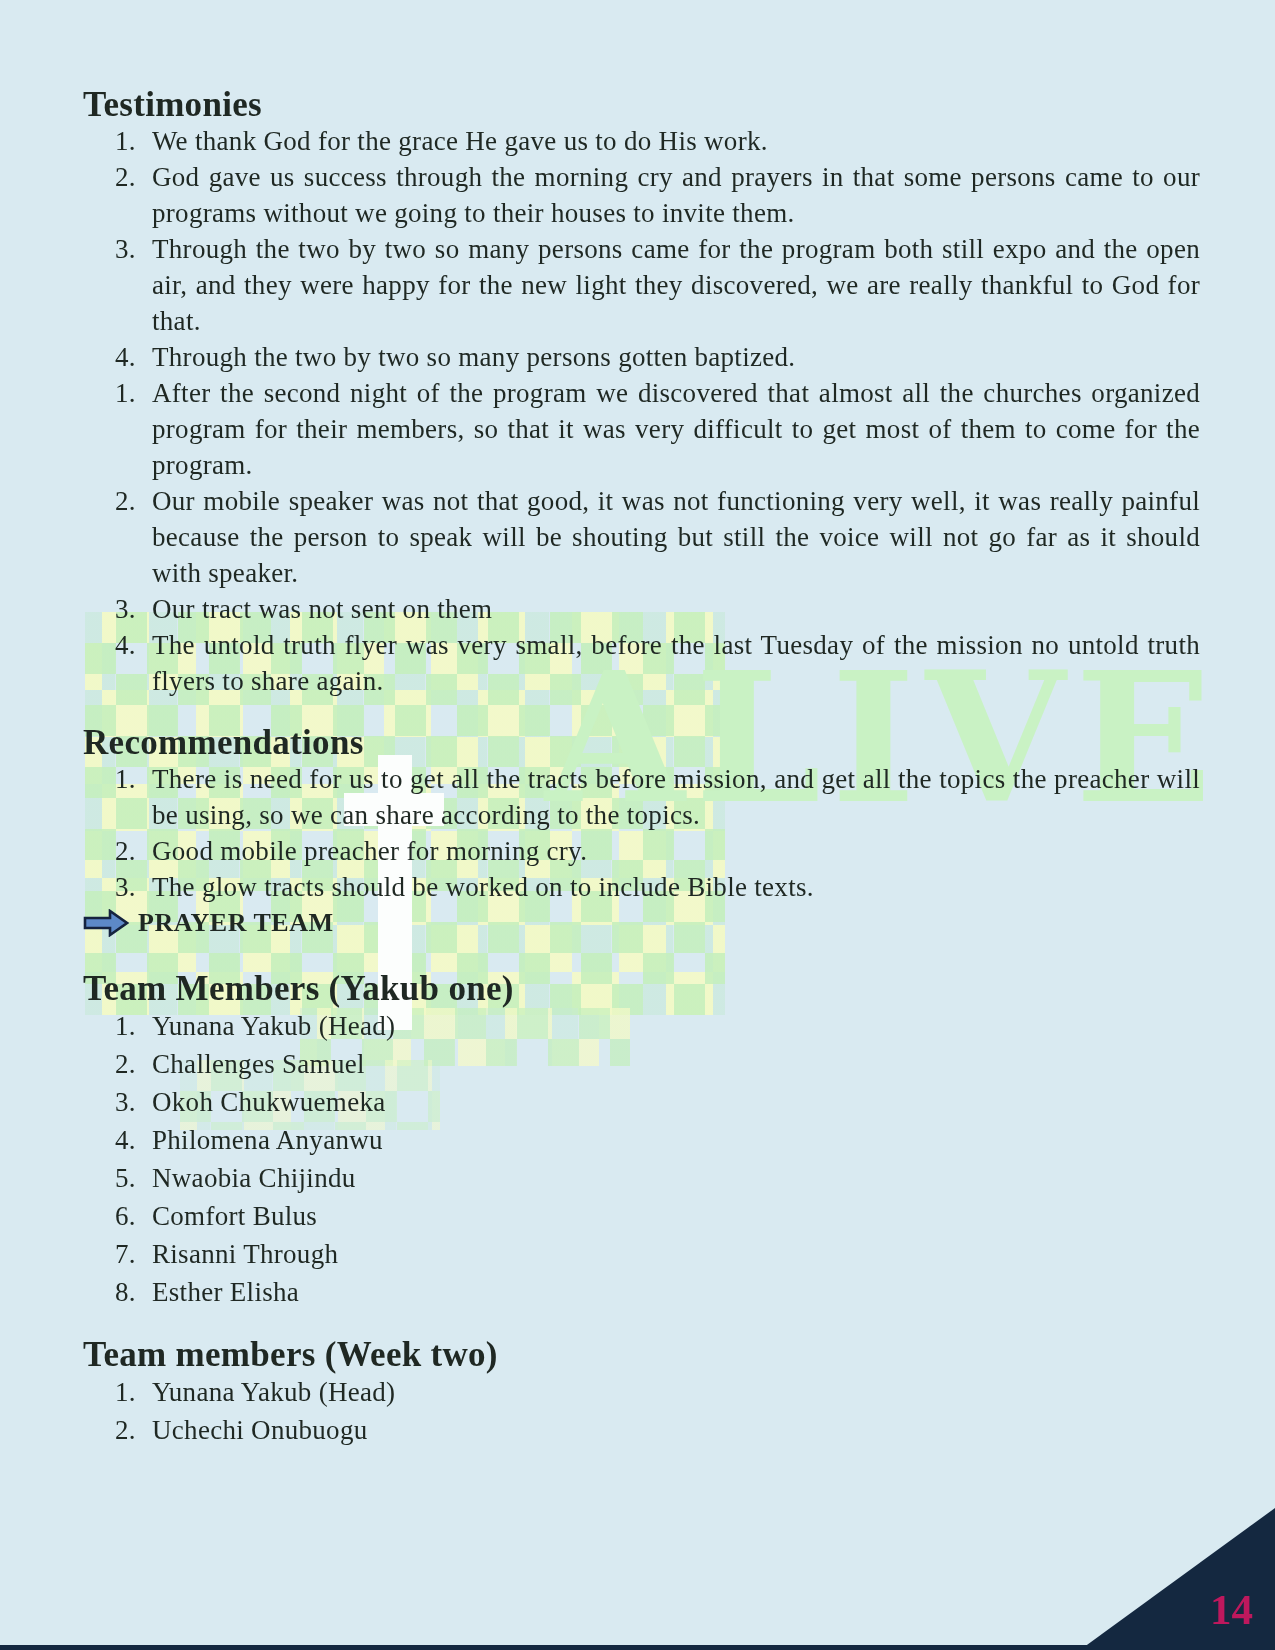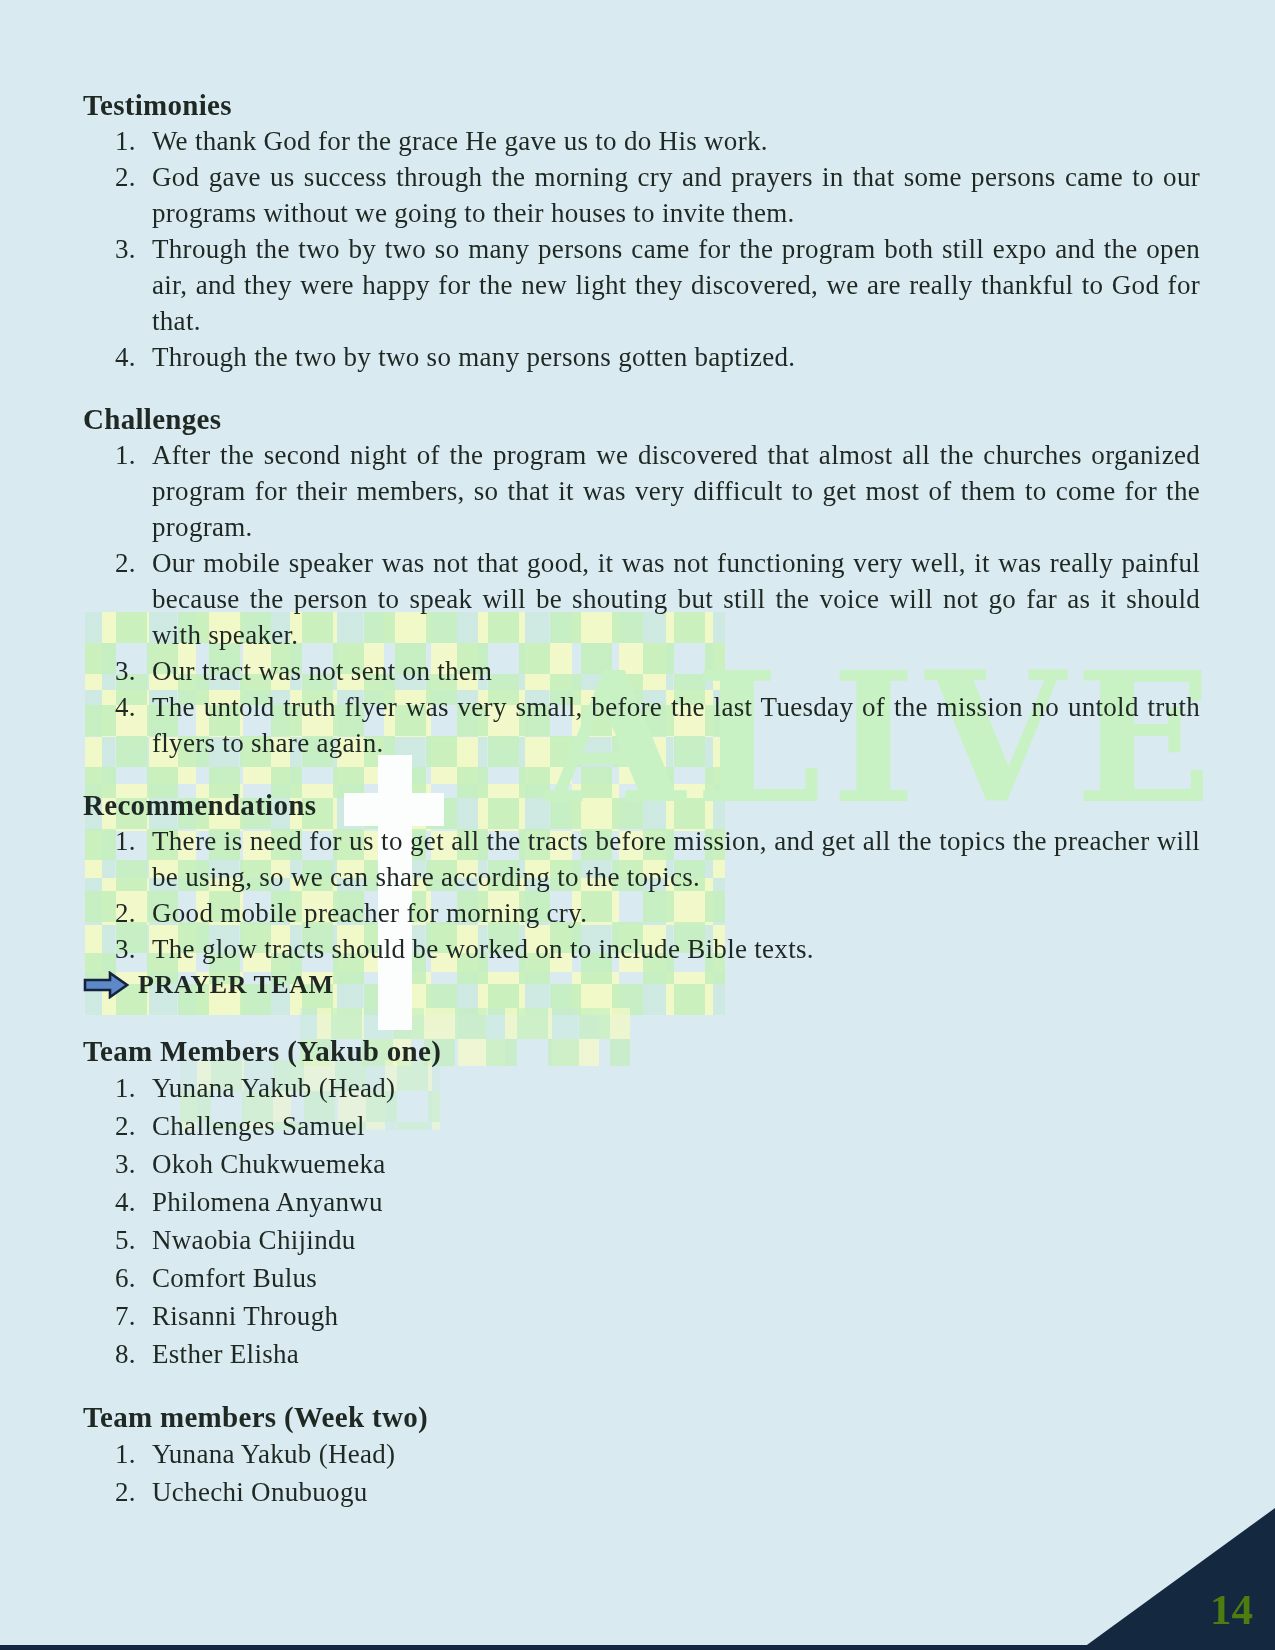--- a/index.html
+++ b/index.html
@@ -41,21 +41,21 @@
   .cross-v{position:absolute;left:378px;top:755px;width:34px;height:275px;background:#fcfefd;}
   .cross-h{position:absolute;left:344px;top:793px;width:100px;height:33px;background:#fcfefd;}
 
   
   .content{
     position:absolute;left:83px;top:0;width:1117px;z-index:2;
     padding-top:87px;
     font-size:27px;letter-spacing:0.3px;
   }
   h2{
-    font-size:29px;line-height:36px;font-weight:bold;
+    font-size:35px;line-height:36px;font-weight:bold;
     margin:26px 0 0 0;
   }
   h2.first{margin-top:0;}
   ol{
     list-style:none;margin:0;padding:0 0 0 69px;
     counter-reset:item;
   }
   ol li{
     position:relative;line-height:36px;text-align:justify;
     counter-increment:item;
@@ -80,21 +80,21 @@
     background:#142840;z-index:3;
   }
   .corner-triangle{
     position:absolute;right:0;bottom:0;width:195px;height:142px;
     background:#142840;
     clip-path:polygon(100% 0, 100% 100%, 0 100%);
     z-index:4;
   }
   .page-number{
     position:absolute;right:22px;bottom:16px;z-index:5;
-    color:#4d7c0f;font-weight:bold;font-size:43px;
+    color:#be185d;font-weight:bold;font-size:43px;
     font-family:"Liberation Serif", serif;
   }
 </style>
 </head>
 <body>
 
 <div class="page">
 
   <div class="watermark">
     <div class="mosaic"></div>
@@ -108,21 +108,20 @@
   <div class="content">
 
     <h2 class="first">Testimonies</h2>
     <ol>
       <li>We thank God for the grace He gave us to do His work.</li>
       <li>God gave us success through the morning cry and prayers in that some persons came to our programs without we going to their houses to invite them.</li>
       <li>Through the two by two so many persons came for the program both still expo and the open air, and they were happy for the new light they discovered, we are really thankful to God for that.</li>
       <li>Through the two by two so many persons gotten baptized.</li>
     </ol>
 
-    <h2>Challenges</h2>
     <ol>
       <li>After the second night of the program we discovered that almost all the churches organized program for their members, so that it was very difficult to get most of them to come for the program.</li>
       <li>Our mobile speaker was not that good, it was not functioning very well, it was really painful because the person to speak will be shouting but still the voice will not go far as it should with speaker.</li>
       <li>Our tract was not sent on them</li>
       <li>The untold truth flyer was very small, before the last Tuesday of the mission no untold truth flyers to share again.</li>
     </ol>
 
     <h2>Recommendations</h2>
     <ol>
       <li>There is need for us to get all the tracts before mission, and get all the topics the preacher will be using, so we can share according to the topics.</li>

